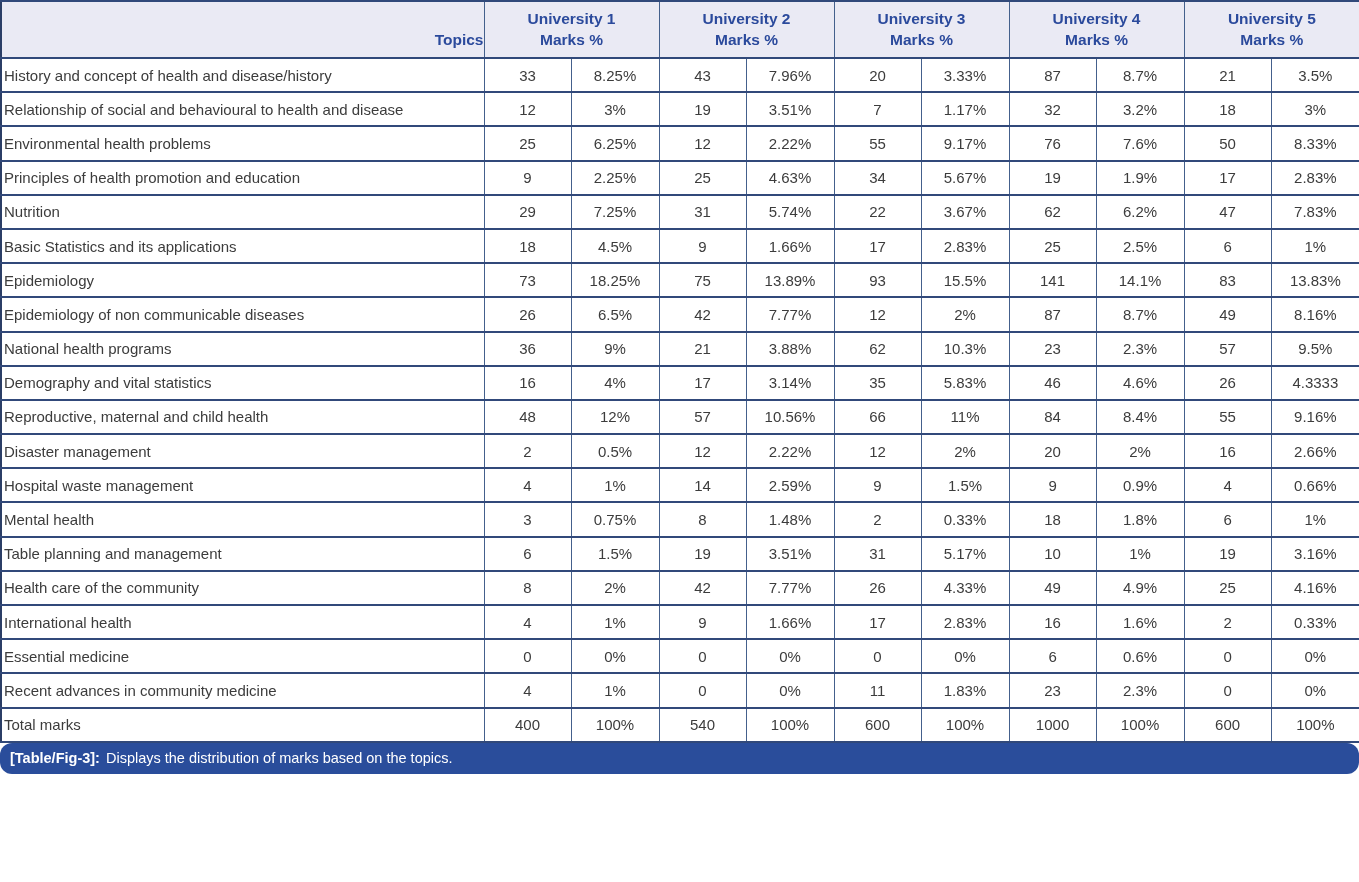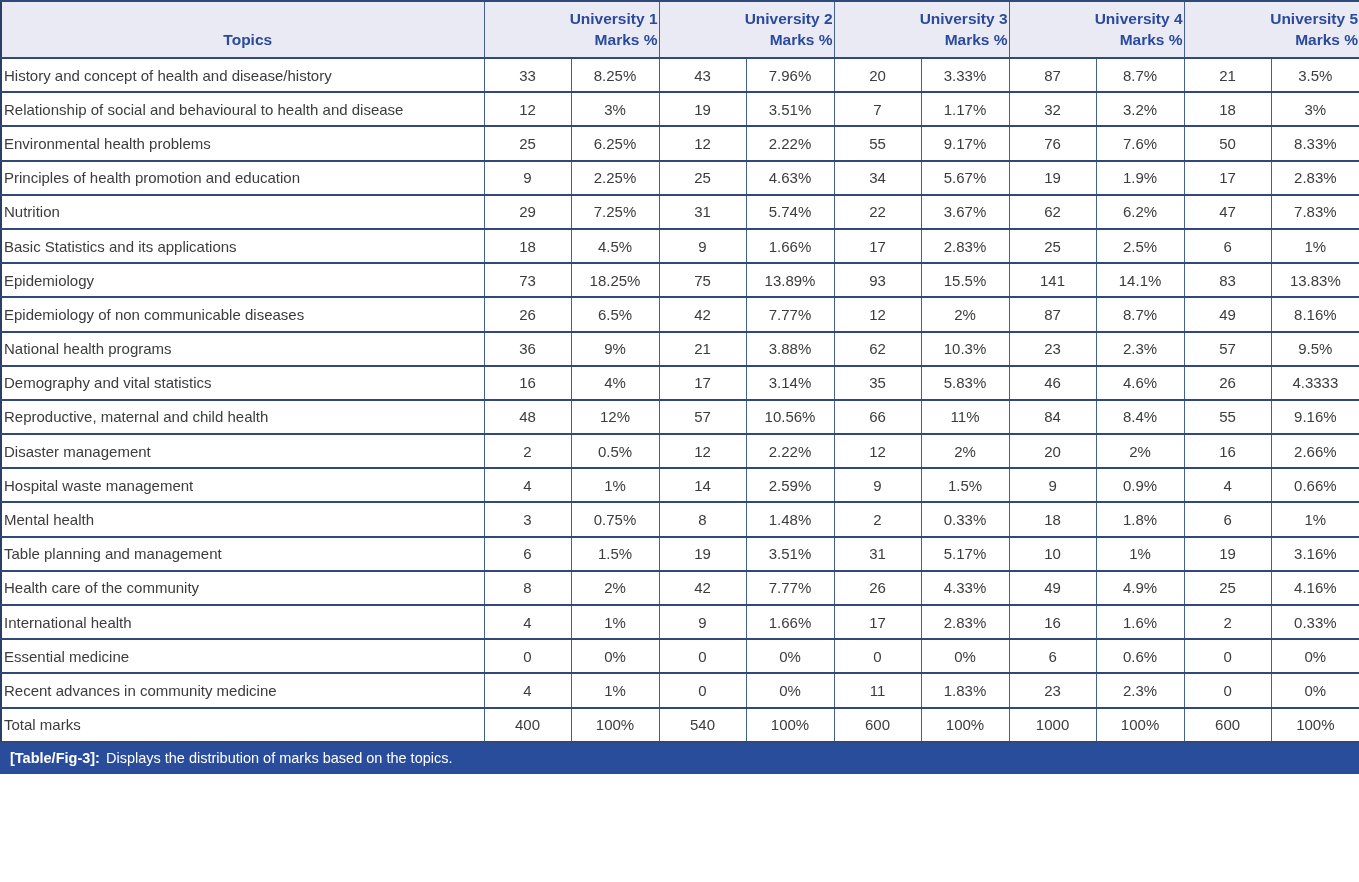--- a/index.html
+++ b/index.html
@@ -32,26 +32,26 @@
     white-space: nowrap;
   }
   thead tr { height: 57px; }
   thead th {
     background: #eaeaf4;
     color: #2b4a9c;
     font-weight: bold;
     font-size: 15.5px;
   }
   th.topics-th {
-    text-align: center;
+    text-align: right;
     vertical-align: bottom;
     padding: 0 0 8px 10px;
   }
   th.uni-th {
-    text-align: right;
+    text-align: center;
     vertical-align: middle;
     line-height: 1.3;
     margin-top: 16px;
   }
   tbody tr { height: 34.2px; }
   tbody td {
     color: #3c3c3c;
     font-size: 15px;
     background: #ffffff;
   }
@@ -66,20 +66,21 @@
     width: 1359px;
     height: 31px;
     margin-top: 0px;
     background: #2a4d9b;
     color: #ffffff;
     display: flex;
     align-items: center;
     padding-left: 10px;
     box-sizing: border-box;
     font-size: 14.5px;
+    border-radius: 12px;
   }
   .caption-bar .label {
     font-weight: bold;
     margin-right: 6px;
   }
 </style>
 </head>
 <body>
 
 <div class="page">

